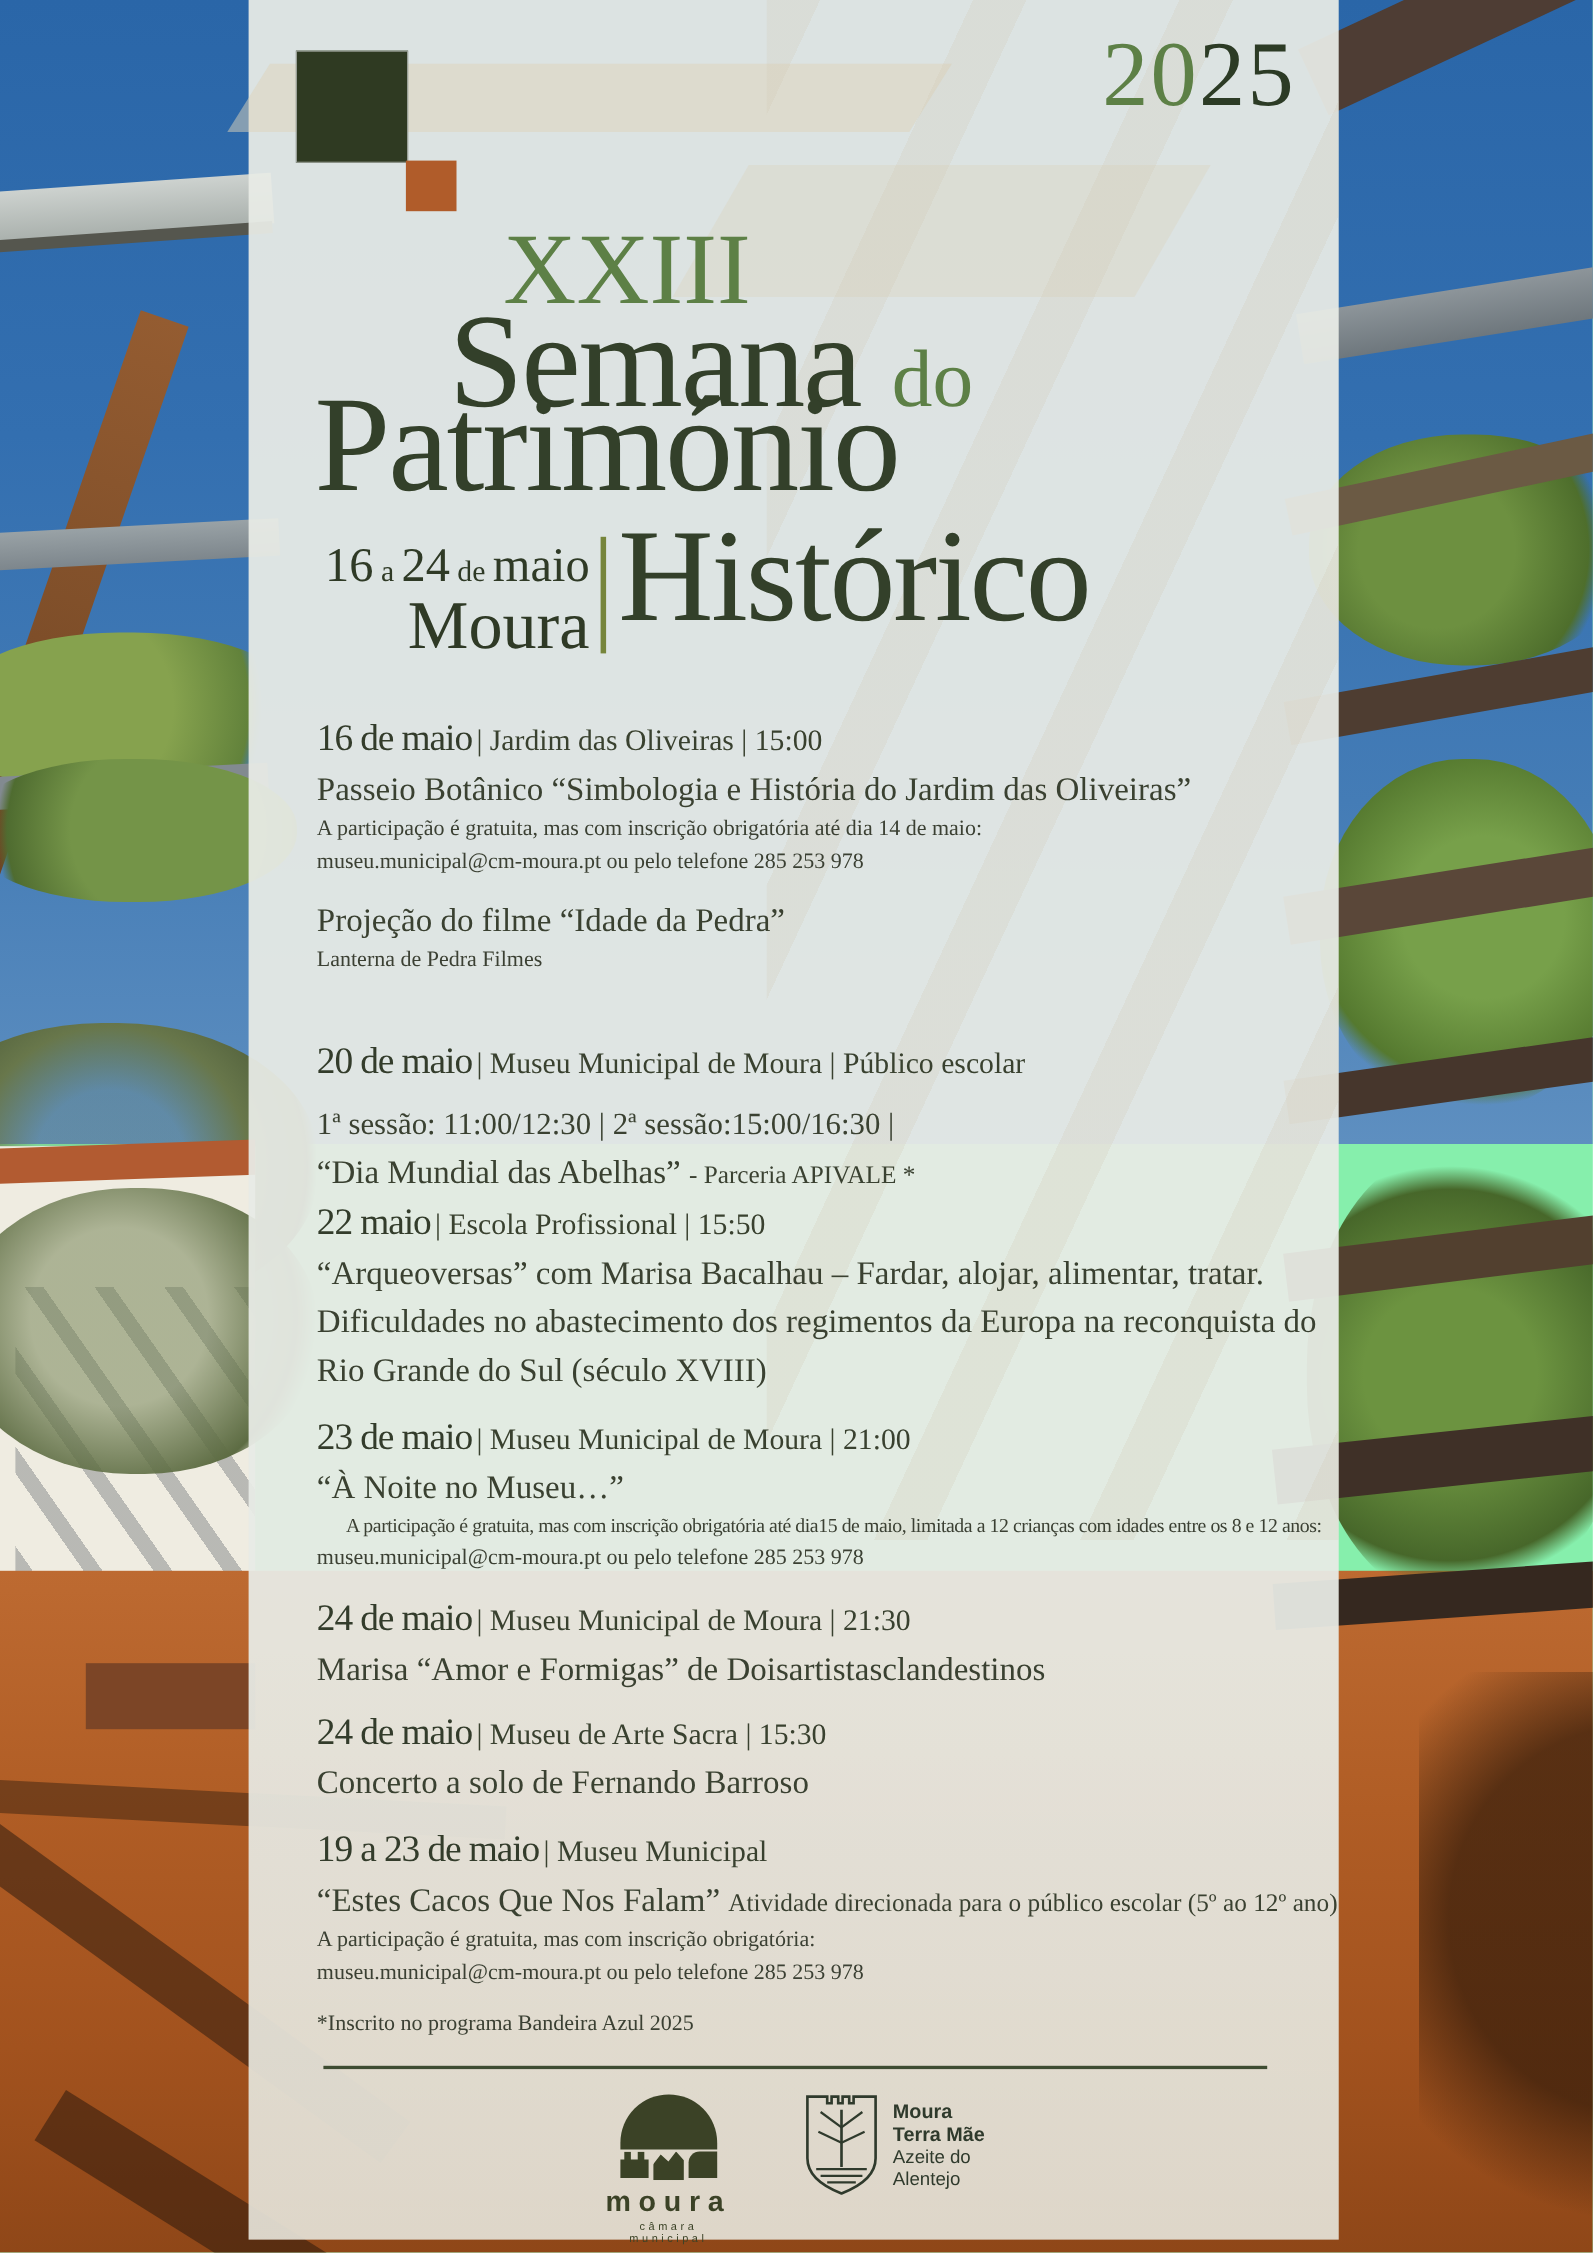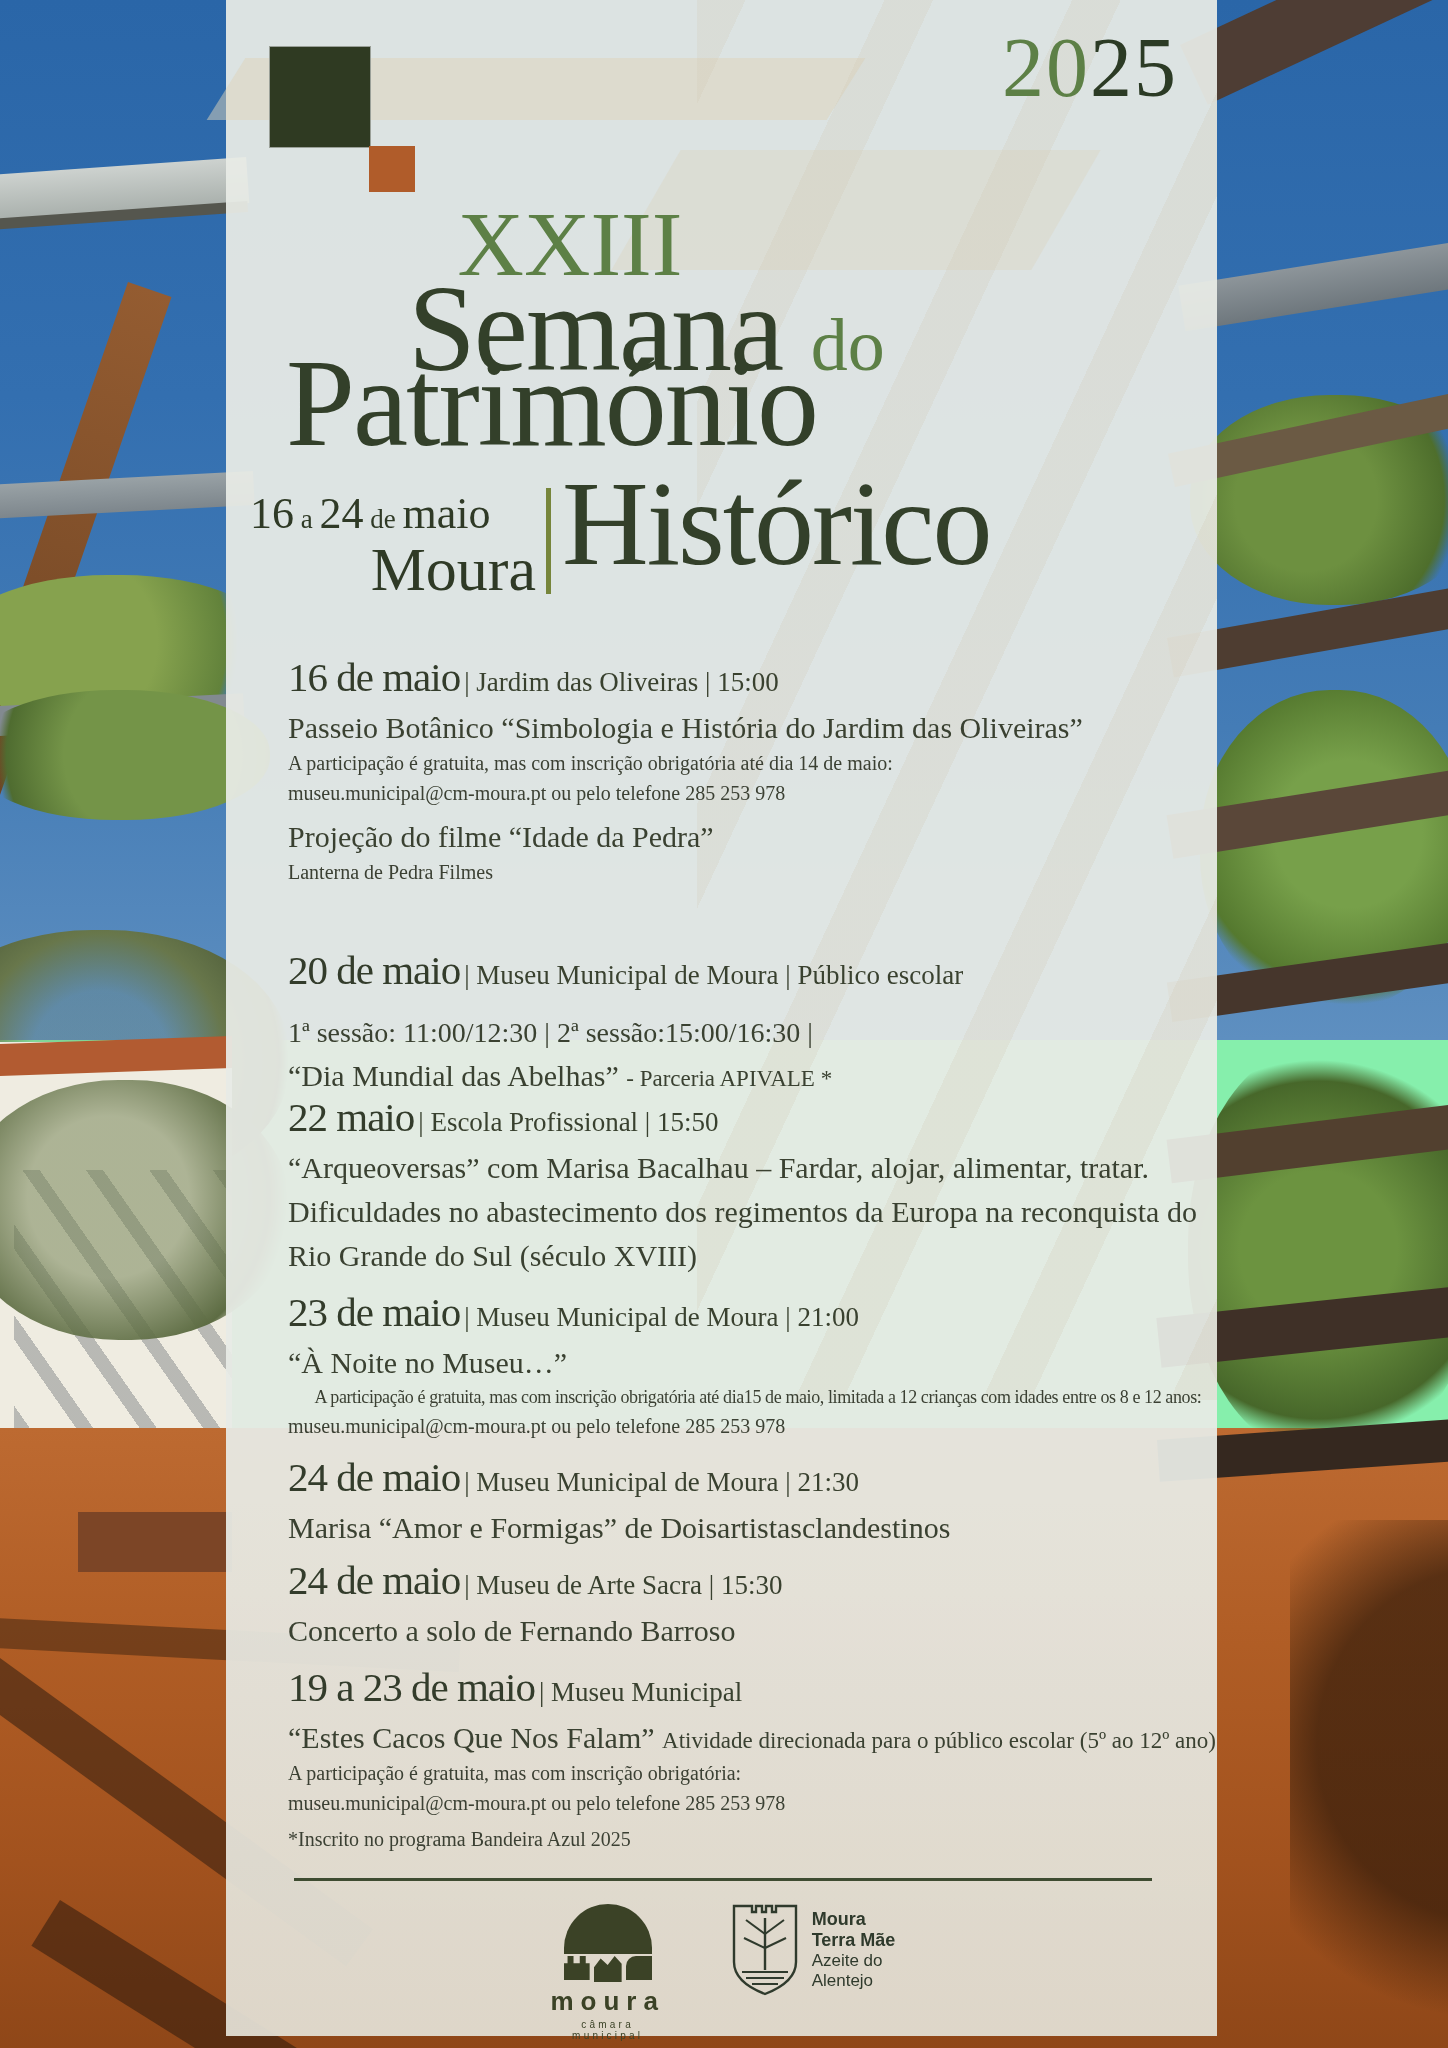--- a/index.html
+++ b/index.html
@@ -58,28 +58,28 @@
   
   .content{position:absolute;inset:0;z-index:2;color:#3a4131;}
   .sq-green{left:269px;top:46px;width:100px;height:100px;background:#2f3a22;border:1px solid #9aa098;}
   .sq-orange{left:369px;top:146px;width:46px;height:46px;background:#b05c2a;}
   .year{left:960px;top:26px;width:260px;font-size:84px;line-height:1;text-align:center;letter-spacing:2px;}
   .yr-a{color:#5d8046;} .yr-b{color:#2c3b25;}
   .edition{left:420px;top:198px;width:300px;text-align:center;font-size:92px;line-height:1;color:#5d8046;}
   .semana{left:408px;top:268px;font-size:122px;line-height:1;color:#33402a;letter-spacing:-2px;white-space:nowrap;}
   .semana .do{font-size:74px;color:#5d8046;letter-spacing:0;}
   .patrimonio{left:286px;top:342px;font-size:124px;line-height:1;color:#33402a;letter-spacing:-2px;}
-  .daterange{left:250px;top:492px;width:286px;text-align:left;color:#2f3a26;line-height:1;white-space:nowrap;}
+  .daterange{left:250px;top:492px;width:286px;text-align:right;color:#2f3a26;line-height:1;white-space:nowrap;}
   .daterange .big{font-size:44px;} .daterange .small{font-size:27px;}
   .city{left:250px;top:538px;width:286px;text-align:right;font-size:62px;line-height:1;color:#2f3a26;}
   .vbar{left:546px;top:488px;width:5px;height:106px;background:#76853b;}
   .historico{left:562px;top:464px;font-size:120px;line-height:1;color:#33402a;letter-spacing:-2px;text-align:right;}
 
   .ev{position:absolute;left:288px;width:940px;}
-  .ev-date{font-size:41px;color:#333c2b;letter-spacing:-1px;}
+  .ev-date{font-size:34px;color:#333c2b;letter-spacing:-1px;}
   .ev-meta{font-size:27px;color:#39412f;}
   .ev-title{font-size:30px;color:#3a4131;margin-top:10px;white-space:nowrap;}
   .ev-suffix{font-size:23px;}
   .ev-sessions{font-size:28px;color:#3a4131;margin-top:23px;}
   .ev-note{font-size:20px;color:#3b4033;margin-top:7px;white-space:nowrap;}
   .ev-note.long{font-size:18px;letter-spacing:-.4px;text-align:center;}
   .footnote{left:288px;top:1828px;font-size:20px;color:#3b4033;}
   .sepline{left:294px;top:1878px;width:858px;height:3px;background:#3e4c31;}
 
   

